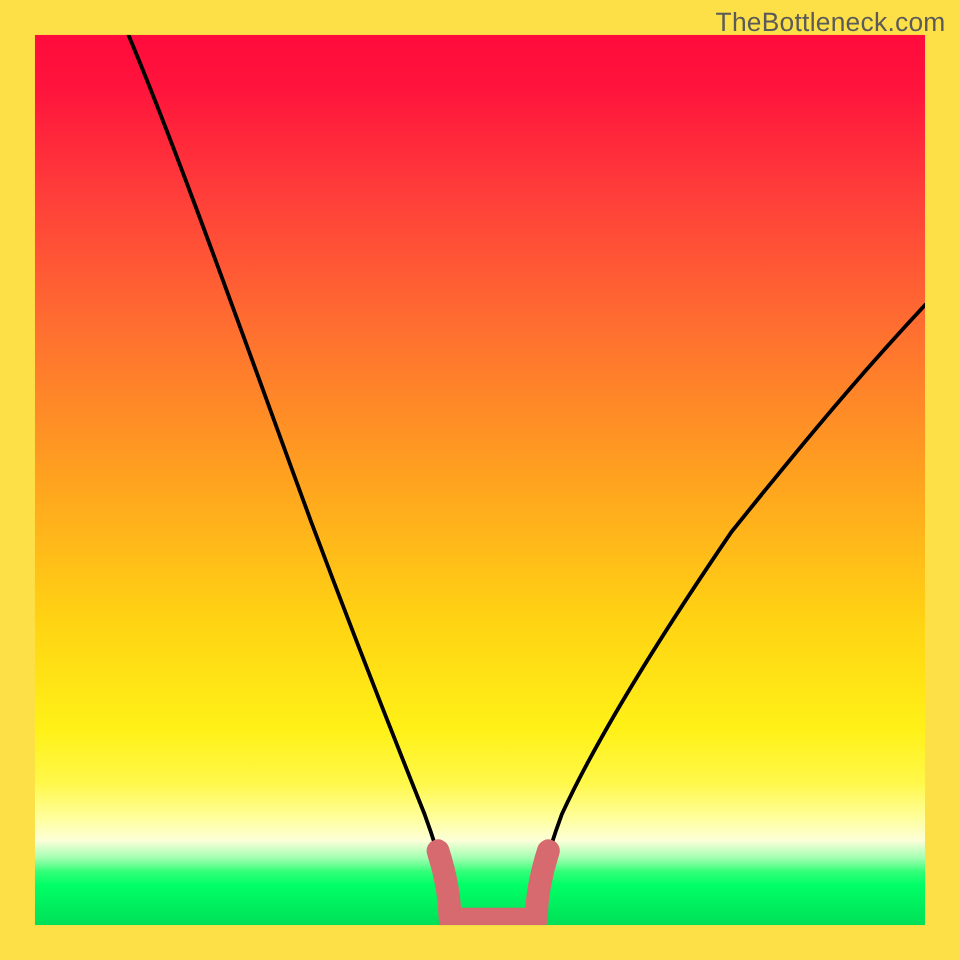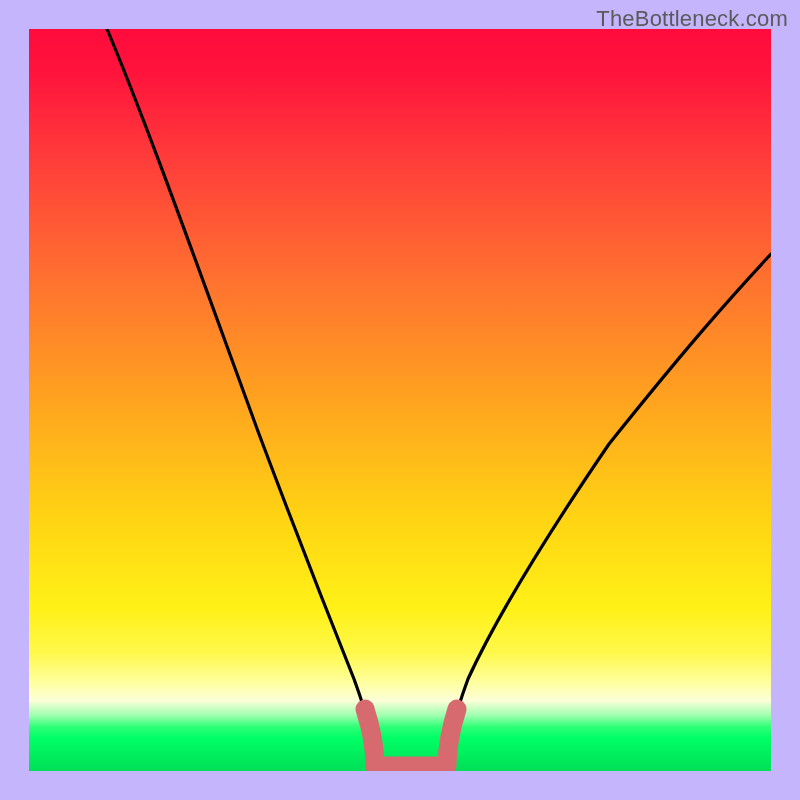--- a/index.html
+++ b/index.html
@@ -7,21 +7,21 @@
     padding: 0;
     width: 800px;
     height: 800px;
     background: #000;
     overflow: hidden;
     font-family: Arial, Helvetica, sans-serif;
   }
   .frame {
     position: absolute;
     inset: 0;
-    background: #c4b5fd;
+    background: #fde047;
     text-align: right;
   }
   .plot {
     position: absolute;
     left: 29px;
     top: 29px;
     width: 742px;
     height: 742px;
     overflow: hidden;
   }

